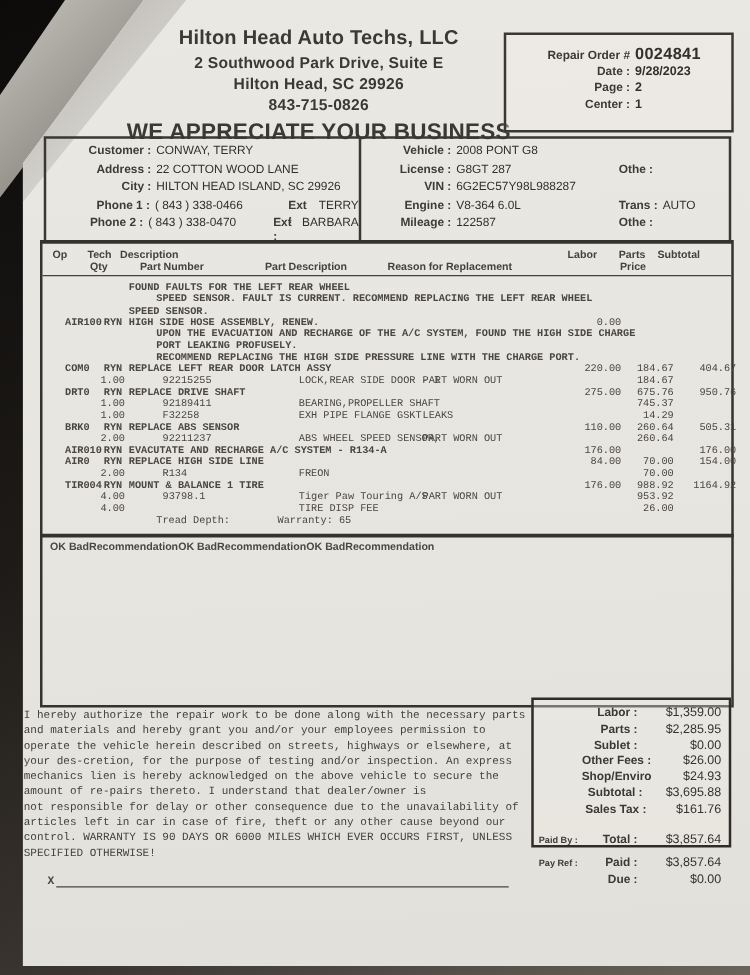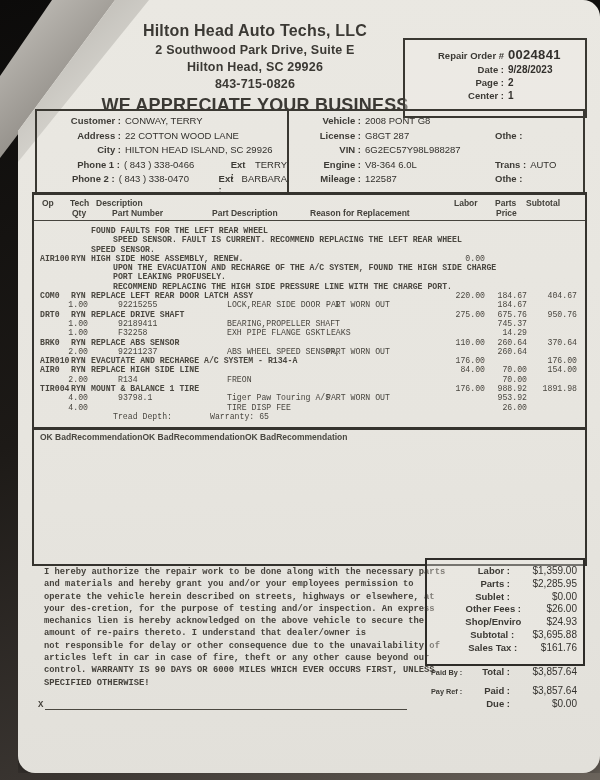--- a/index.html
+++ b/index.html
@@ -6,33 +6,33 @@
     background:linear-gradient(160deg,#0c0b0a 0%,#1d1a17 45%,#3a3531 80%,#6b645c 100%);
     font-family:"Liberation Sans",sans-serif;}
   .stage{position:relative;width:600px;height:780px;}
   .fold-under{position:absolute;left:0;top:0;width:170px;height:170px;
     background:linear-gradient(135deg,#c7c4be 0%,#8e8a84 55%,#56524c 100%);
     clip-path:polygon(52px 0,120px 0,0 158px,0 76px);}
   .paper{position:absolute;left:18px;top:0;width:582px;height:773px;
     background:linear-gradient(178deg,#eae8e2 0%,#e7e5df 55%,#e2e0da 100%);
     clip-path:polygon(97px 0,100% 0,100% 100%,0 100%,0 131px);
     box-shadow:0 0 22px rgba(0,0,0,.55);
-    color:#32302c;border-radius:17px;}
+    color:#32302c;}
   .fold-shade{position:absolute;left:0;top:0;width:150px;height:170px;
     background:linear-gradient(135deg,#b3b0aa 0%,#d8d6d0 60%,rgba(232,230,224,0) 100%);
     clip-path:polygon(97px 0,131px 0,0 162px,0 131px);}
 
   
   .co-header{position:absolute;left:42px;top:22px;width:390px;text-align:center;
     color:#3b3934;letter-spacing:.2px;}
   .co-name{font-size:16px;font-weight:bold;}
   .co-line{font-size:12.5px;font-weight:bold;margin-top:3px;}
   .co-tag{font-size:18px;font-weight:bold;margin-top:4px;text-align:center;}
 
-  .order-box{position:absolute;left:385px;top:38px;width:180px;height:76px;
+  .order-box{position:absolute;left:385px;top:26px;width:180px;height:76px;
     border:2px solid #3a3832;background:rgba(240,238,232,.4);}
   .ob-row{display:flex;justify-content:center;align-items:baseline;margin-top:2px;}
   .ob-ro{margin-top:7px;}
   .ob-label{font-size:9.5px;font-weight:bold;color:#3b3934;text-align:right;width:88px;padding-right:4px;}
   .ob-value{font-size:10px;font-weight:bold;width:66px;text-align:left;}
   .ob-number{font-size:13px;font-weight:bold;letter-spacing:.3px;width:66px;}
 
   
   .cust-box{position:absolute;left:17px;top:109px;width:546px;height:81px;
     border:2px solid #3a3832;display:flex;}
@@ -49,21 +49,21 @@
   
   .items-box{position:absolute;left:14px;top:192px;width:551px;height:233px;
     border:2px solid #35332e;border-top-width:3px;}
   .items-head{position:relative;height:25px;border-bottom:1.5px solid #45433d;font-size:8.5px;font-weight:bold;color:#44423c;}
   .items-head span{position:absolute;white-space:nowrap;}
   .h-op{left:8px;top:3px;}   .h-tech{left:36px;top:3px;}  .h-desc{left:62px;top:3px;}
   .h-labor{left:420px;top:3px;} .h-parts{left:461px;top:3px;} .h-sub{left:492px;top:3px;}
   .h-qty{left:38px;top:13px;} .h-pn{left:78px;top:13px;} .h-pdesc{left:178px;top:13px;}
   .h-reason{left:276px;top:13px;} .h-price{left:462px;top:13px;}
   .items-body{position:relative;padding-top:5px;font-family:"Liberation Mono",monospace;
-    font-size:8.2px;color:#4a4740;}
+    font-size:8.2px;color:#4a4740;padding-left:12px;}
   .line{position:relative;height:9.3px;}
   .line span{position:absolute;white-space:nowrap;top:0;}
   .l-op{left:6px;font-weight:bold;}
   .l-tech{left:37px;font-weight:bold;}
   .l-desc{left:57px;font-weight:bold;}
   .kind-note .l-desc,.kind-note2 .l-desc{font-weight:bold;}
   .kind-note2 .l-desc{left:63px;margin-left:16px;}
   .l-qty{left:24px;width:30px;text-align:right;}
   .l-pn{left:84px;}
   .l-pdesc{left:193px;}
@@ -74,28 +74,28 @@
   .n-parts{left:441px;width:52px;text-align:right;}
   .n-sub{left:485px;width:58px;text-align:right;}
 
   
   .insp-box{position:absolute;left:14px;top:427px;width:551px;height:135px;
     border:2px solid #35332e;}
   .insp-head{display:flex;padding:3px 6px 0 6px;font-size:8.5px;font-weight:bold;color:#4a4841;}
   .insp-head span{white-space:nowrap;}
 
   
-  .disclaimer{position:absolute;left:26px;top:566px;width:408px;
+  .disclaimer{position:absolute;left:1px;top:566px;width:408px;
     font-family:"Liberation Mono",monospace;font-size:8.8px;line-height:12.3px;
-    color:#45423c;font-weight:bold;}
+    color:#45423c;font-weight:normal;}
   .sig-row{position:absolute;left:20px;top:699px;display:flex;align-items:flex-end;
     font-family:"Liberation Mono",monospace;font-size:9px;font-weight:bold;color:#45423c;}
   .sig-line{display:inline-block;width:362px;border-bottom:1.3px solid #4a4740;height:10px;margin-left:2px;}
 
-  .totals-box{position:absolute;left:407px;top:558px;width:160px;height:108px;
+  .totals-box{position:absolute;left:407px;top:558px;width:160px;height:120px;
     border:2.5px solid #2e2c28;background:rgba(240,238,232,.35);padding:5px 6px 0 4px;box-sizing:border-box;}
   .tot-row{display:flex;align-items:baseline;height:12.8px;}
   .tot-gap1{margin-top:11px;justify-content:flex-end;} .tot-gap2{margin-top:7px;}
   .tot-side{width:42px;font-size:7.3px;font-weight:bold;color:#3c3a35;white-space:nowrap;}
   .tot-label{flex:1;text-align:right;font-size:9.5px;font-weight:bold;color:#3b3934;padding-right:5px;white-space:nowrap;}
   .tot-value{width:62px;text-align:right;font-size:10px;color:#34322e;white-space:nowrap;}
 </style>
 </head>
 <body>
 
@@ -367,21 +367,21 @@
           <div class="line kind-op">
             <span class="l-op">BRK0</span>
             <span class="l-tech">RYN</span>
             <span class="l-desc">REPLACE ABS SENSOR</span>
             <span class="l-qty"></span>
             <span class="l-pn"></span>
             <span class="l-pdesc"></span>
             <span class="l-reason"></span>
             <span class="n-labor">110.00</span>
             <span class="n-parts">260.64</span>
-            <span class="n-sub">370.64</span>
+            <span class="n-sub">505.31</span>
           </div>
           <div class="line kind-part">
             <span class="l-op"></span>
             <span class="l-tech"></span>
             <span class="l-desc"></span>
             <span class="l-qty">2.00</span>
             <span class="l-pn">92211237</span>
             <span class="l-pdesc">ABS WHEEL SPEED SENSOR,</span>
             <span class="l-reason">PART WORN OUT</span>
             <span class="n-labor"></span>
@@ -427,21 +427,21 @@
           <div class="line kind-op">
             <span class="l-op">TIR004</span>
             <span class="l-tech">RYN</span>
             <span class="l-desc">MOUNT &amp; BALANCE 1 TIRE</span>
             <span class="l-qty"></span>
             <span class="l-pn"></span>
             <span class="l-pdesc"></span>
             <span class="l-reason"></span>
             <span class="n-labor">176.00</span>
             <span class="n-parts">988.92</span>
-            <span class="n-sub">1891.98</span>
+            <span class="n-sub">1164.92</span>
           </div>
           <div class="line kind-part">
             <span class="l-op"></span>
             <span class="l-tech"></span>
             <span class="l-desc"></span>
             <span class="l-qty">4.00</span>
             <span class="l-pn">93798.1</span>
             <span class="l-pdesc">Tiger Paw Touring A/S</span>
             <span class="l-reason">PART WORN OUT</span>
             <span class="n-labor"></span>

